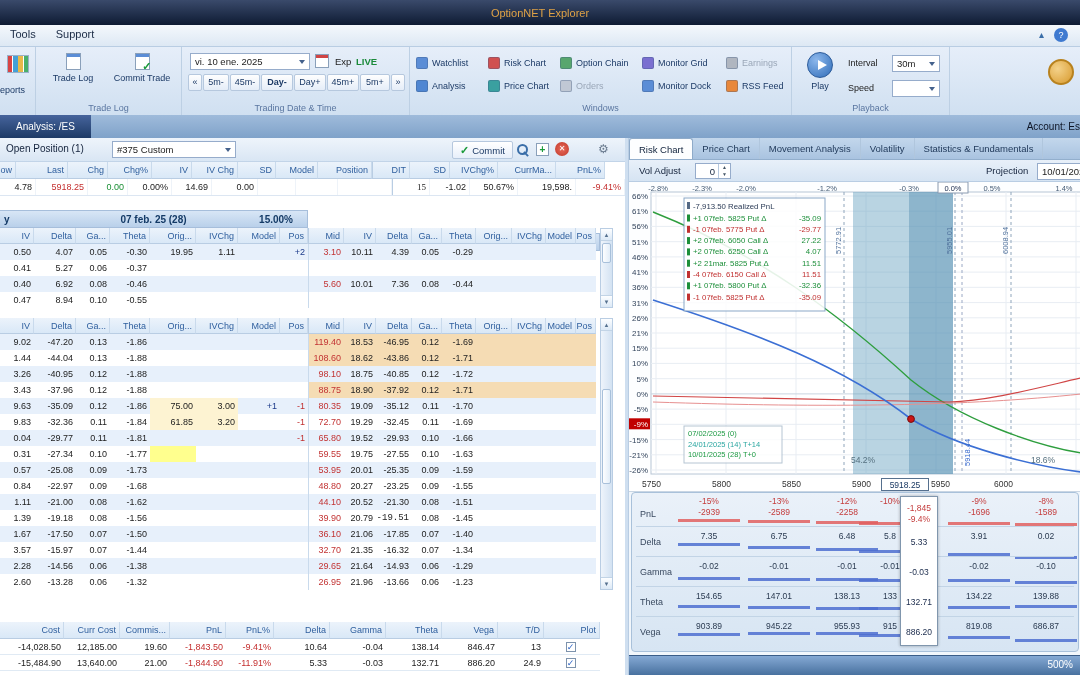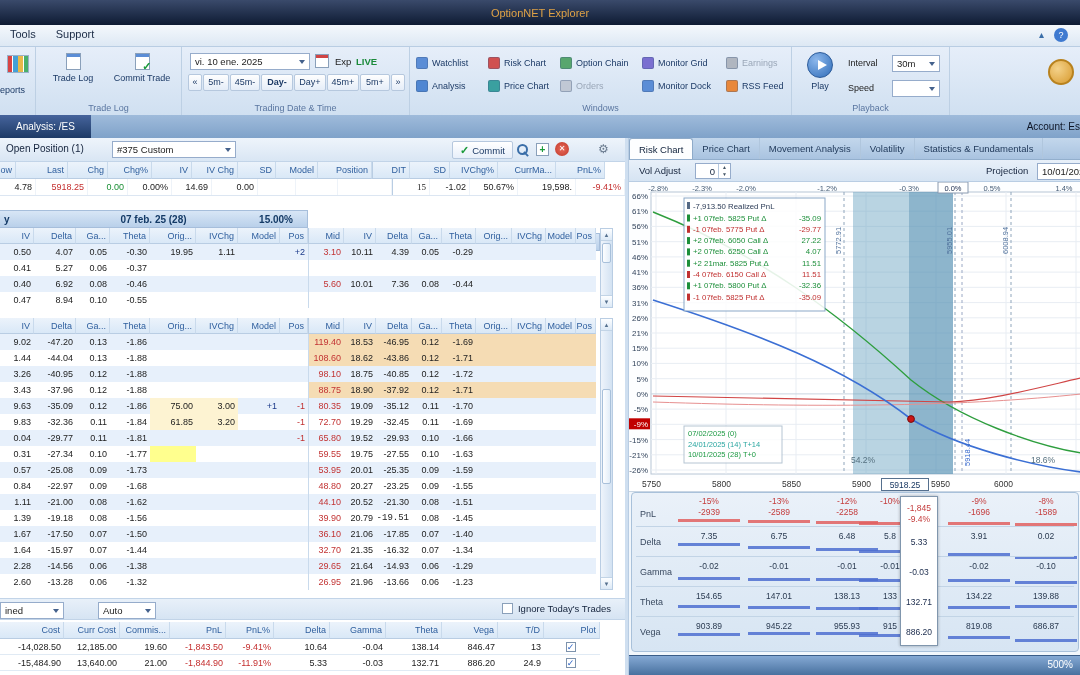--- a/index.html
+++ b/index.html
@@ -640,21 +640,21 @@
           <div class="c" style="width: 32px; background: rgb(231, 240, 251);">21.06</div>
           <div class="c" style="width: 36px; background: rgb(231, 240, 251);">-17.85</div>
           <div class="c" style="width: 30px; background: rgb(231, 240, 251);">0.07</div>
           <div class="c" style="width: 34px; background: rgb(231, 240, 251);">-1.40</div>
           <div class="c" style="width: 36px; background: rgb(231, 240, 251);"></div>
           <div class="c" style="width: 34px; background: rgb(231, 240, 251);"></div>
           <div class="c" style="width: 30px; background: rgb(231, 240, 251);"></div>
           <div class="c" style="width: 20px; background: rgb(231, 240, 251);"></div>
         </div>
         <div class="trow">
-          <div class="c" style="width: 34px; background: rgb(255, 255, 255);">1.64</div>
+          <div class="c" style="width: 34px; background: rgb(255, 255, 255);">3.57</div>
           <div class="c" style="width: 42px; background: rgb(255, 255, 255);">-15.97</div>
           <div class="c" style="width: 34px; background: rgb(255, 255, 255);">0.07</div>
           <div class="c" style="width: 40px; background: rgb(255, 255, 255);">-1.44</div>
           <div class="c" style="width: 46px; background: rgb(255, 255, 255);"></div>
           <div class="c" style="width: 42px; background: rgb(255, 255, 255);"></div>
           <div class="c" style="width: 42px; background: rgb(255, 255, 255);"></div>
           <div class="c" style="width: 28px; background: rgb(255, 255, 255);"></div>
           <div class="c" style="width: 36px; background: rgb(255, 255, 255); border-left: 1px solid rgb(201, 218, 236); color: rgb(194, 51, 51);">32.70</div>
           <div class="c" style="width: 32px; background: rgb(255, 255, 255);">21.35</div>
           <div class="c" style="width: 36px; background: rgb(255, 255, 255);">-16.32</div>
@@ -706,34 +706,20 @@
       </div>
     <div class="a vscroll" style="left:600px;top:90px;height:80px">
       <span class="sa">▲</span>
       <div class="thumb" style="top:14px;height:20px"></div>
       <span class="sb">▼</span>
     </div>
     <div class="a vscroll" style="left:600px;top:180px;height:272px">
       <span class="sa">▲</span>
       <div class="thumb" style="top:70px;height:95px"></div>
       <span class="sb">▼</span>
-    </div>
-    <div class="a lfooter" style="left:0;top:460px;width:625px;height:22px">
-      <div class="combo" style="left:0;top:3px;width:64px">
-        <span class="sp">ined</span>
-          <span class="caret"></span>
-      </div>
-      <div class="combo" style="left:98px;top:3px;width:58px">
-        <span class="sp">Auto</span>
-          <span class="caret"></span>
-      </div>
-      <div class="ignore" style="right:14px;top:4px">
-        <span class="cbx"></span>
-        <span>Ignore Today's Trades</span>
-      </div>
     </div>
     <div class="a" id="totHead" style="left:0;top:484px">
         <div class="hrow">
           <div class="c " style="width: 64px;">Cost</div>
           <div class="c " style="width: 56px;">Curr Cost</div>
           <div class="c " style="width: 50px;">Commis...</div>
           <div class="c " style="width: 56px;">PnL</div>
           <div class="c " style="width: 48px;">PnL%</div>
           <div class="c " style="width: 56px;">Delta</div>
           <div class="c " style="width: 56px;">Gamma</div>

